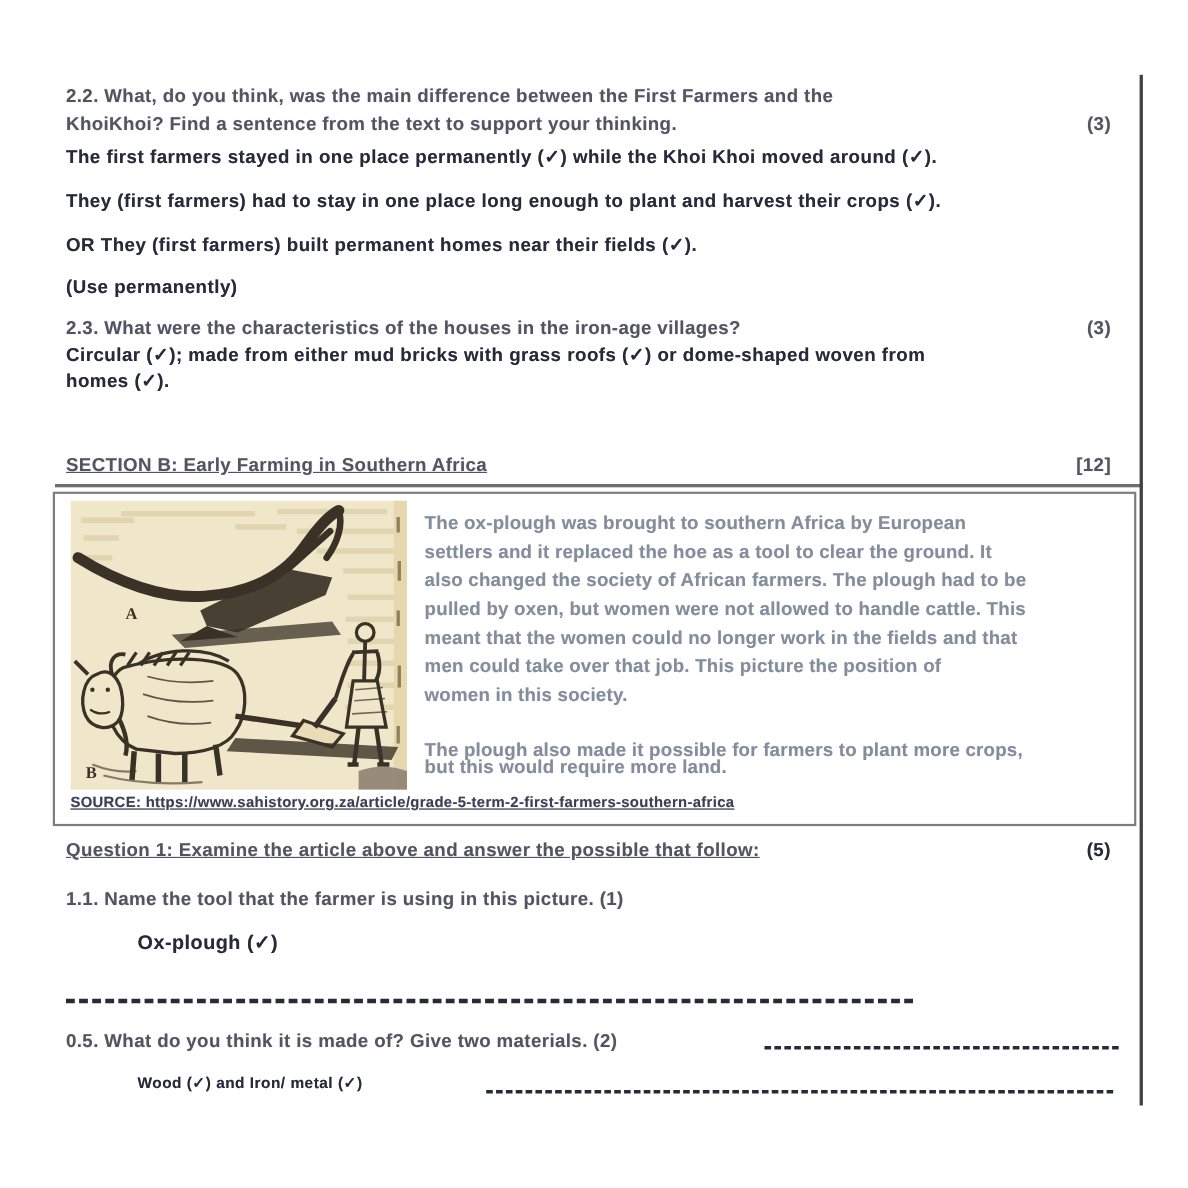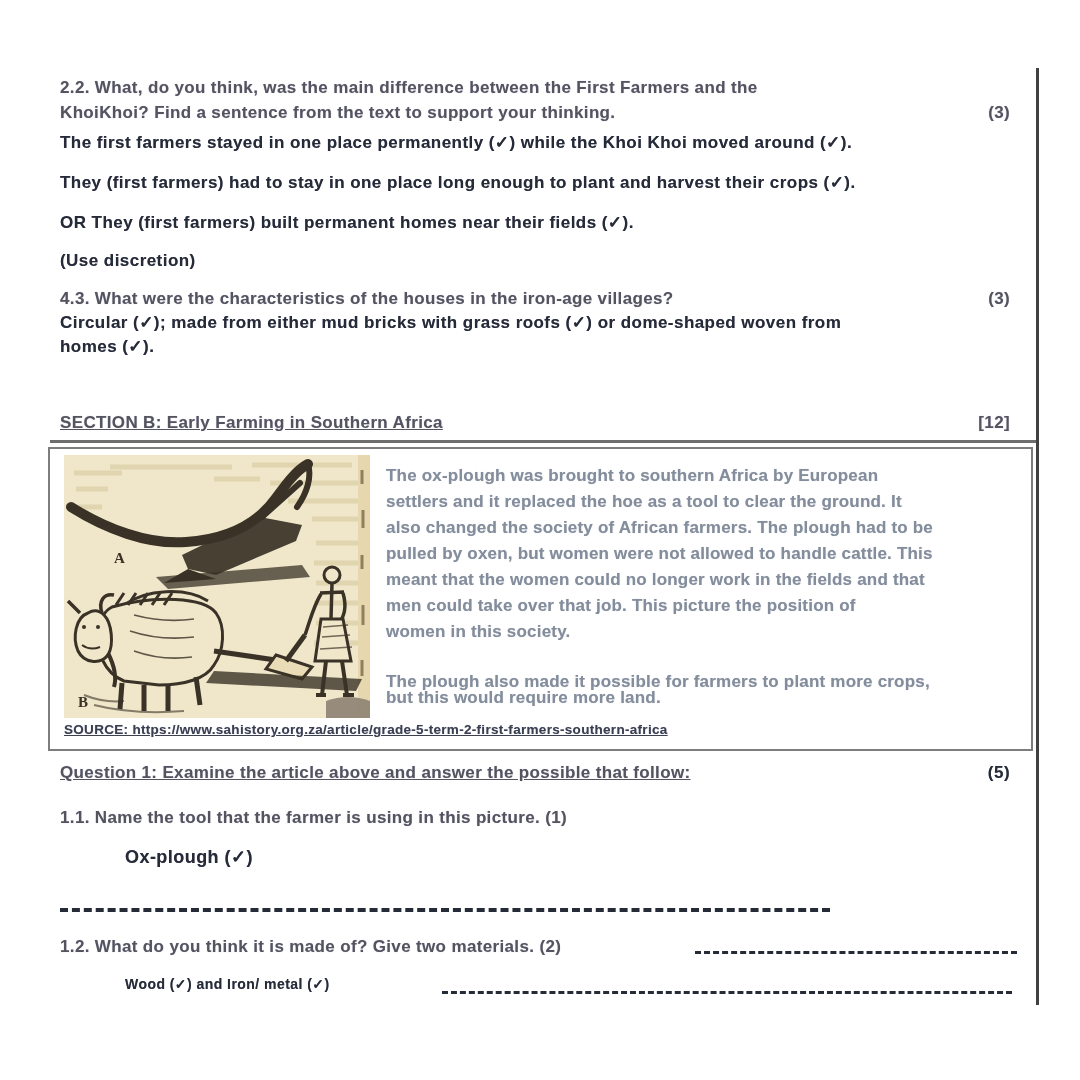--- a/index.html
+++ b/index.html
@@ -39,23 +39,23 @@
 <body>
 
 <div class="abs q" style="left:60px;top:78px">2.2. What, do you think, was the main difference between the First Farmers and the</div>
 <div class="abs q" style="left:60px;top:103px">KhoiKhoi? Find a sentence from the text to support your thinking.</div>
 <div class="abs q marks" style="top:103px">(3)</div>
 
 <div class="abs ans" style="left:60px;top:132px">The first farmers stayed in one place permanently (✓) while the Khoi Khoi moved around (✓).</div>
 <div class="abs ans" style="left:60px;top:172px">They (first farmers) had to stay in one place long enough to plant and harvest their crops (✓).</div>
 <div class="abs ans" style="left:60px;top:212px">OR They (first farmers) built permanent homes near their fields (✓).</div>
 
-<div class="abs ans" style="left:60px;top:251px">(Use discretion)</div>
+<div class="abs ans" style="left:60px;top:251px">(Use permanently)</div>
 
-<div class="abs q" style="left:60px;top:289px">4.3. What were the characteristics of the houses in the iron-age villages?</div>
+<div class="abs q" style="left:60px;top:289px">2.3. What were the characteristics of the houses in the iron-age villages?</div>
 <div class="abs q marks" style="top:289px">(3)</div>
 <div class="abs ans" style="left:60px;top:312px">Circular (✓); made from either mud bricks with grass roofs (✓) or dome-shaped woven from</div>
 <div class="abs ans" style="left:60px;top:336px">homes (✓).</div>
 
 <div class="abs q heading-underline" style="left:60px;top:413px;font-weight:700">SECTION B: Early Farming in Southern Africa</div>
 <div class="abs q marks" style="top:413px;font-weight:700">[12]</div>
 <div class="abs rule" style="left:50px;top:440px;width:989px;height:3px"></div>
 
 <div class="article-box"></div>
 
@@ -128,19 +128,19 @@
 <div class="abs source" style="left:64px;top:722px">SOURCE: https://www.sahistory.org.za/article/grade-5-term-2-first-farmers-southern-africa</div>
 
 <div class="abs q heading-underline" style="left:60px;top:763px">Question 1: Examine the article above and answer the possible that follow:</div>
 <div class="abs ans marks" style="top:763px">(5)</div>
 
 <div class="abs q" style="left:60px;top:808px">1.1. Name the tool that the farmer is using in this picture. (1)</div>
 <div class="abs ans" style="left:125px;top:846px;font-size:18px">Ox-plough (✓)</div>
 
 <div class="dash-line" style="left:60px;top:908px;width:770px"></div>
 
-<div class="abs q" style="left:60px;top:937px">1.2. What do you think it is made of? Give two materials. (2)</div>
+<div class="abs q" style="left:60px;top:937px">0.5. What do you think it is made of? Give two materials. (2)</div>
 <div class="dash-thin" style="left:695px;top:951px;width:322px"></div>
 
 <div class="abs ans" style="left:125px;top:976px;font-size:14px">Wood (✓) and Iron/ metal (✓)</div>
 <div class="dash-thin" style="left:442px;top:991px;width:570px"></div>
 
 <div class="page-border" style="left:1036px;top:68px;width:3px;height:937px"></div>
 
 </body></html>

